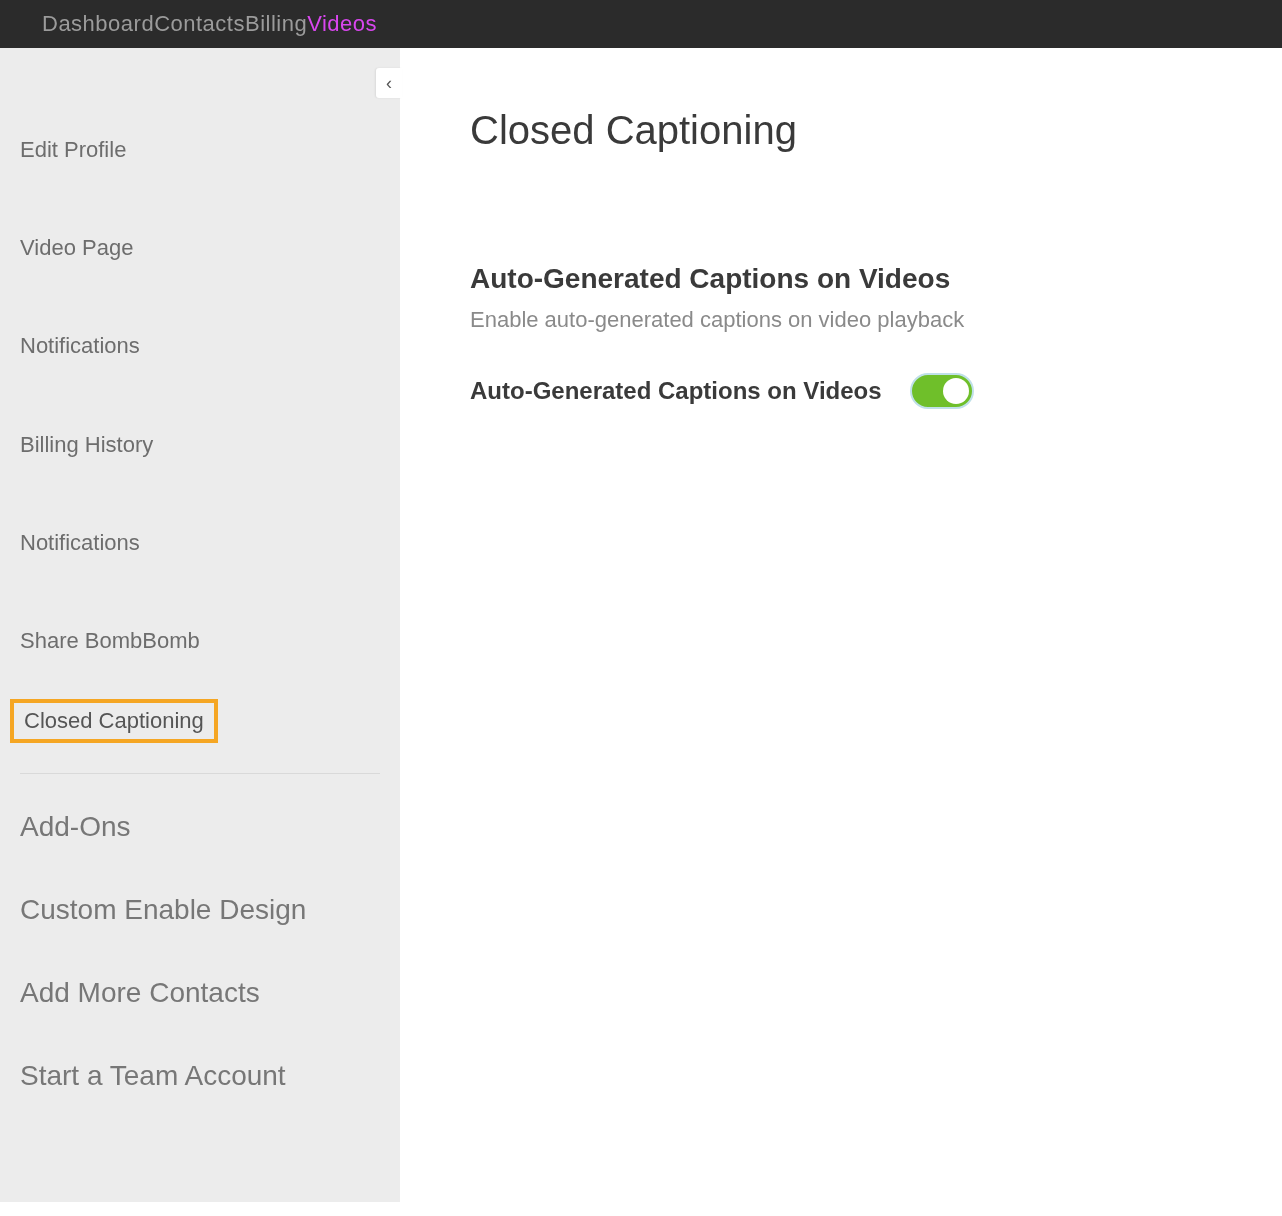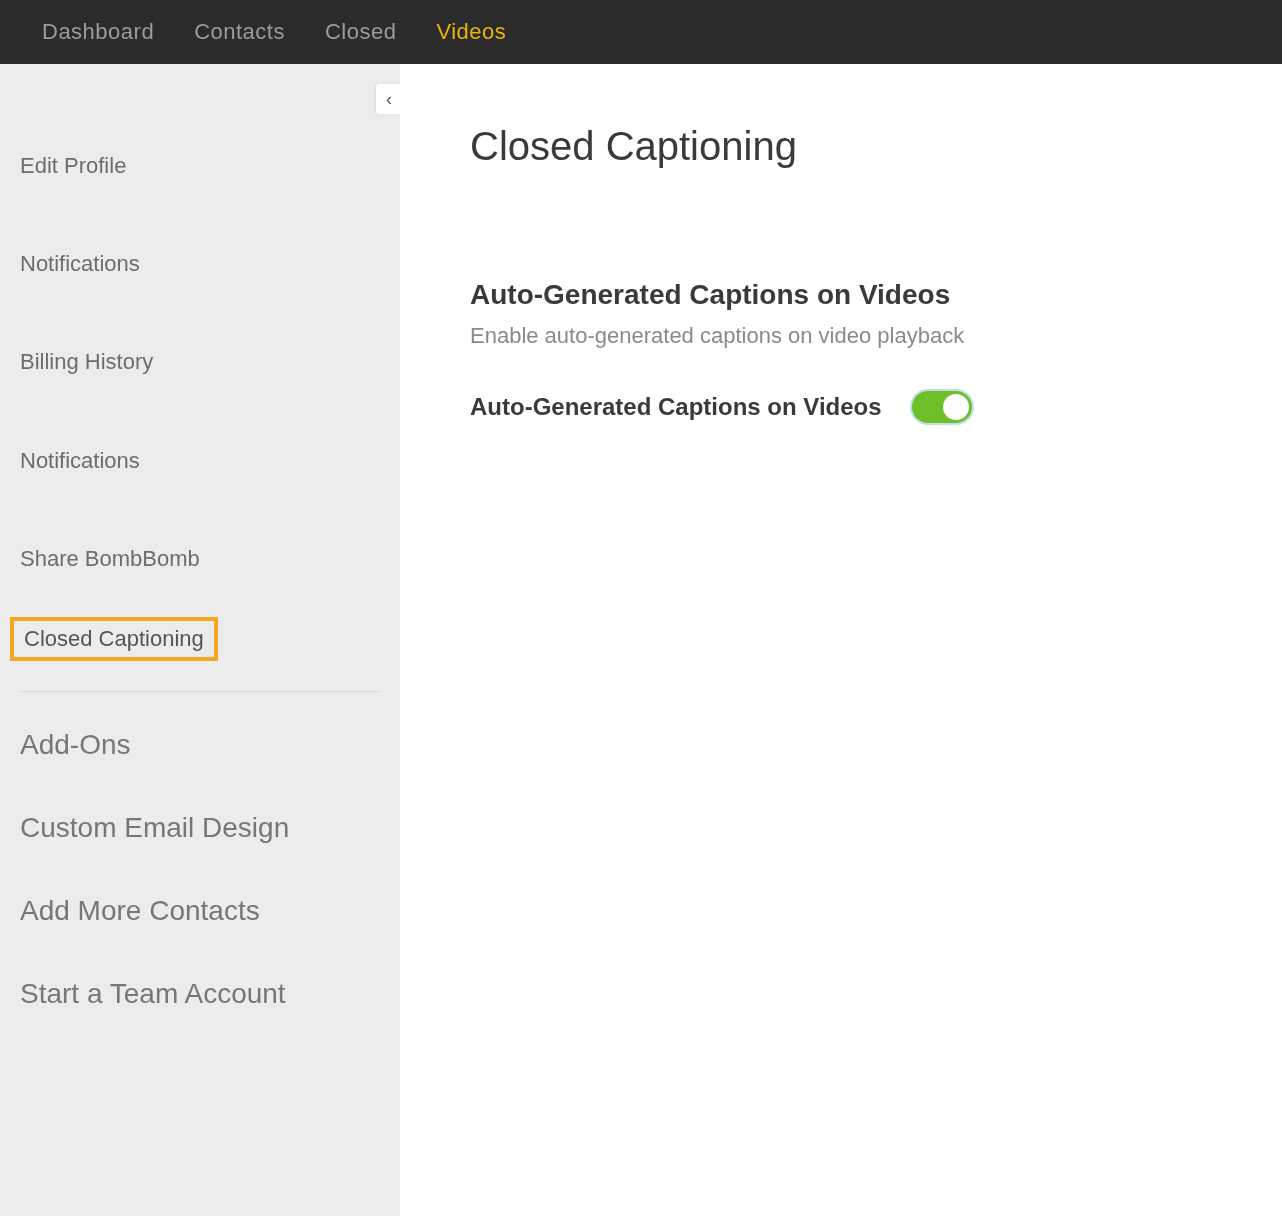--- a/index.html
+++ b/index.html
@@ -1,34 +1,33 @@
 <!DOCTYPE html>
 <html><head>
 <meta charset="utf-8">
 <style>
   * { box-sizing: border-box; margin: 0; padding: 0; }
   html, body { width: 1282px; height: 1216px; font-family: -apple-system, "Helvetica Neue", Arial, sans-serif; font-weight: 300; color:#555;}
   body { background:#fff; }
 
   
   .topnav {
-    height:64px;
+    height:48px;
     background:#2b2b2b;
     display:flex;
     align-items:center;
     padding-left:42px;
-    gap:40px;
   }
   .topnav-item {
     color:#9b9b9b;
     font-size:22px;
     letter-spacing:0.5px;
     cursor:pointer;
   }
-  .topnav-item.active { color:#eab308; }
+  .topnav-item.active { color:#d946ef; }
 
   
   .layout { display:flex; height:calc(1216px - 62px); }
 
   .sidebar {
     width:400px;
     background:#ececec;
     position:relative;
     padding-top:68px;
   }
@@ -89,41 +88,42 @@
     width:26px;height:26px;
     background:#fff;border-radius:50%;
   }
 </style>
 </head>
 <body>
 
 <div class="topnav">
   <div class="topnav-item">Dashboard</div>
   <div class="topnav-item">Contacts</div>
-  <div class="topnav-item">Closed</div>
+  <div class="topnav-item">Billing</div>
   <div class="topnav-item active">Videos</div>
 </div>
 
 <div class="layout">
   <div class="sidebar">
     <div class="collapse">
       <span>‹</span>
     </div>
 
     <div class="side-item">Edit Profile</div>
+    <div class="side-item">Video Page</div>
     <div class="side-item">Notifications</div>
     <div class="side-item">Billing History</div>
     <div class="side-item">Notifications</div>
     <div class="side-item">Share BombBomb</div>
     <div class="side-item highlight">Closed Captioning</div>
 
     <hr class="side-sep">
 
     <div class="side-item secondary">Add-Ons</div>
-    <div class="side-item secondary">Custom Email Design</div>
+    <div class="side-item secondary">Custom Enable Design</div>
     <div class="side-item secondary">Add More Contacts</div>
     <div class="side-item secondary">Start a Team Account</div>
   </div>
 
   <div class="main">
     <h1 class="page-title">Closed Captioning</h1>
 
     <h2 class="section-title">Auto-Generated Captions on Videos</h2>
     <p class="section-desc">Enable auto-generated captions on video playback</p>
 

